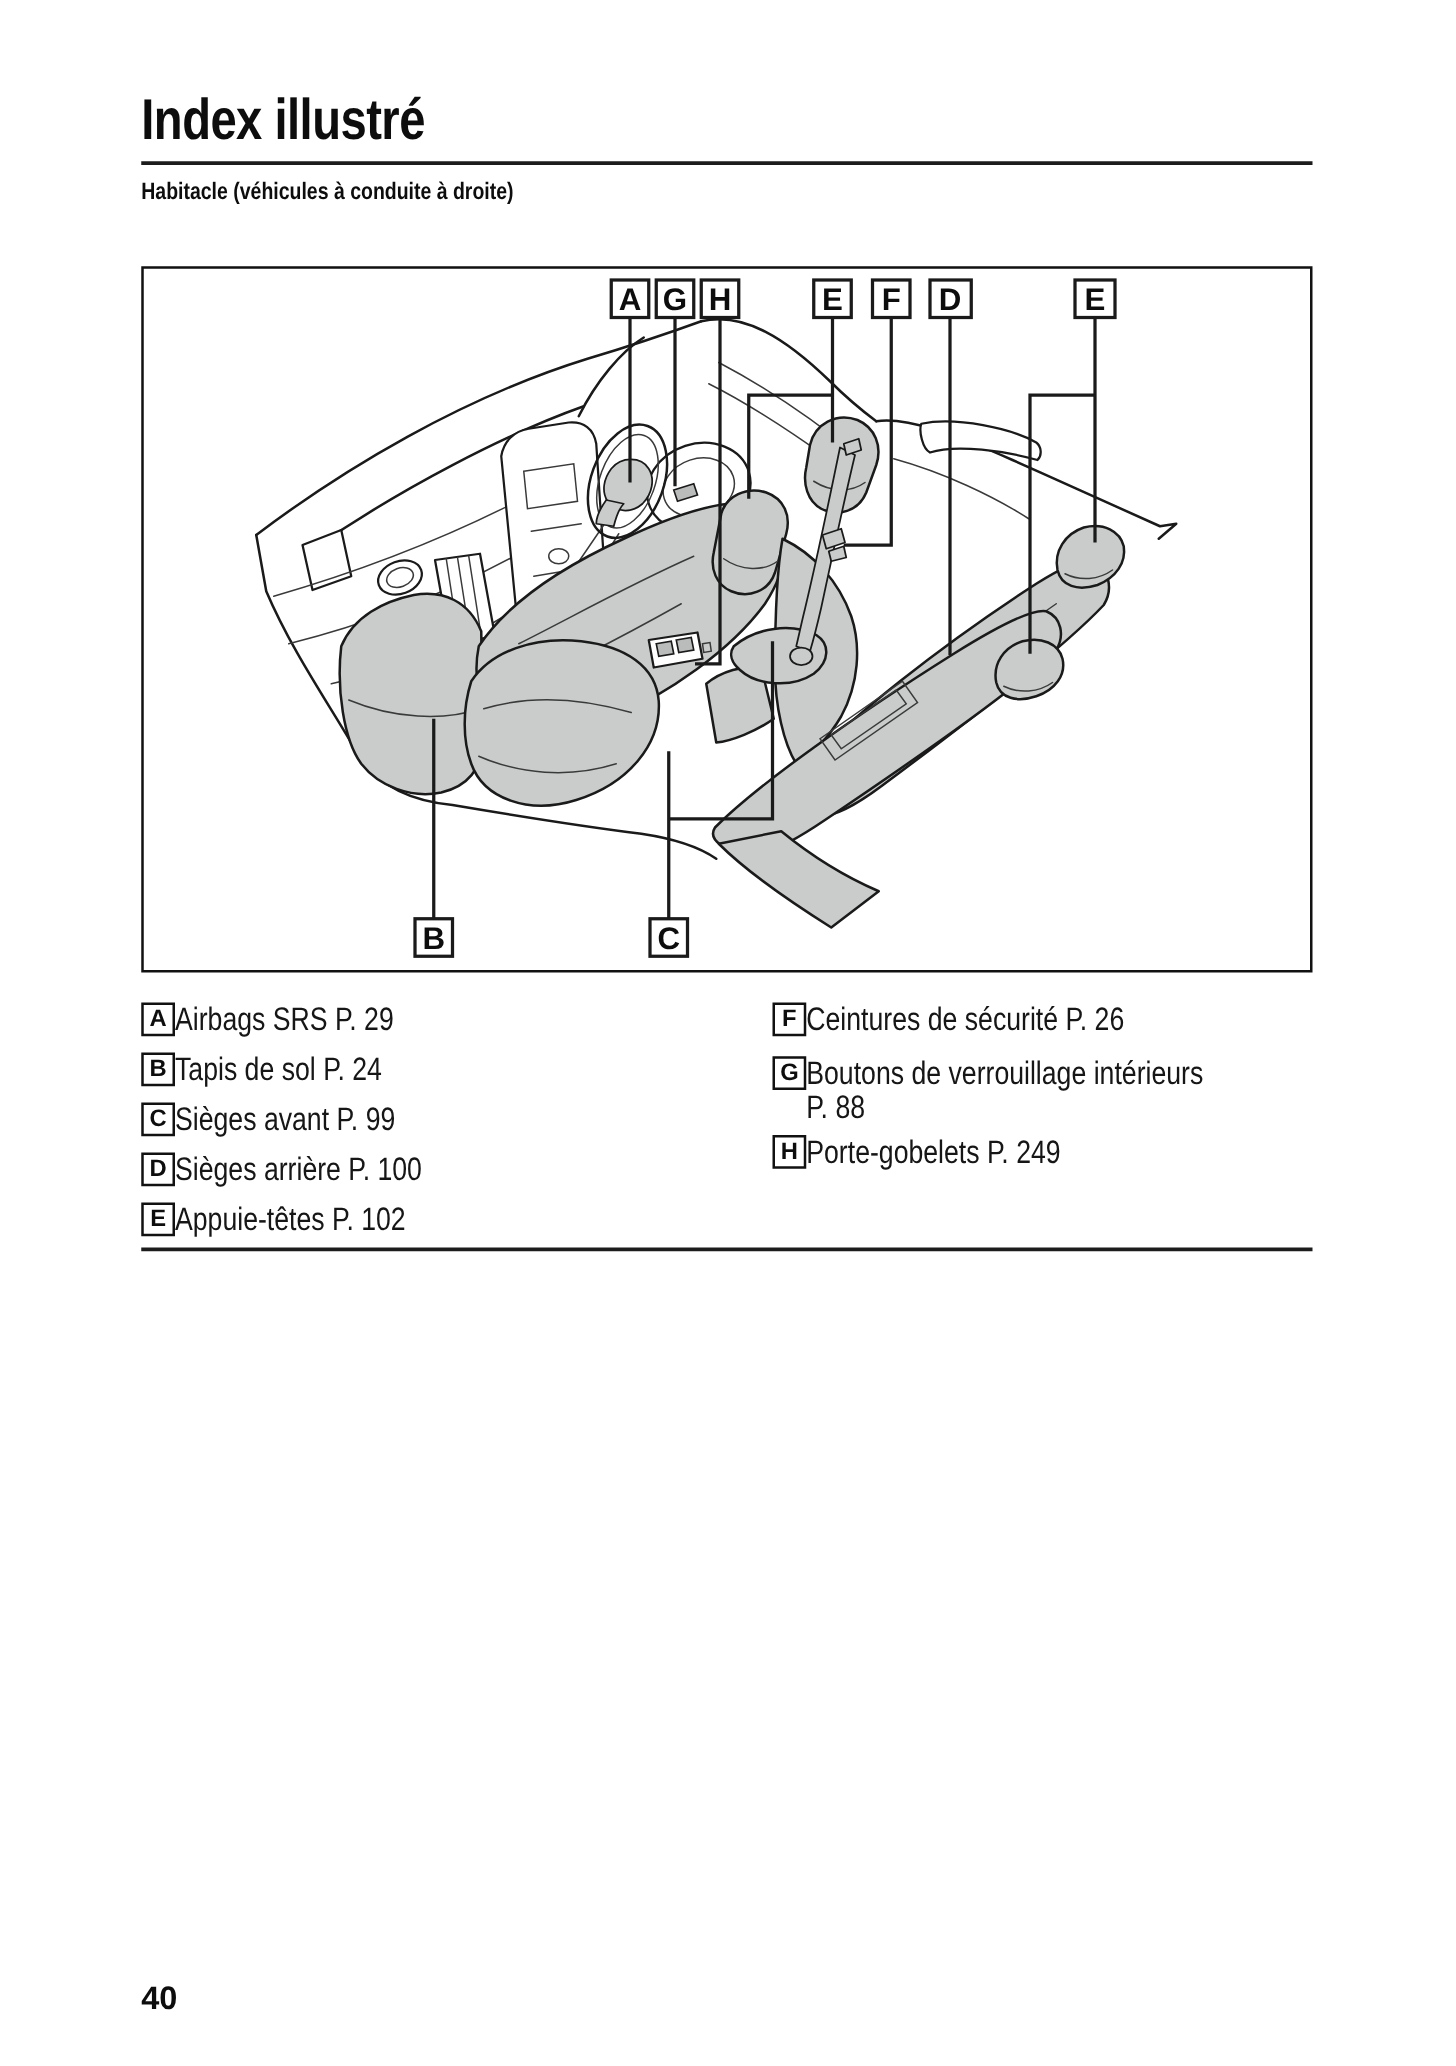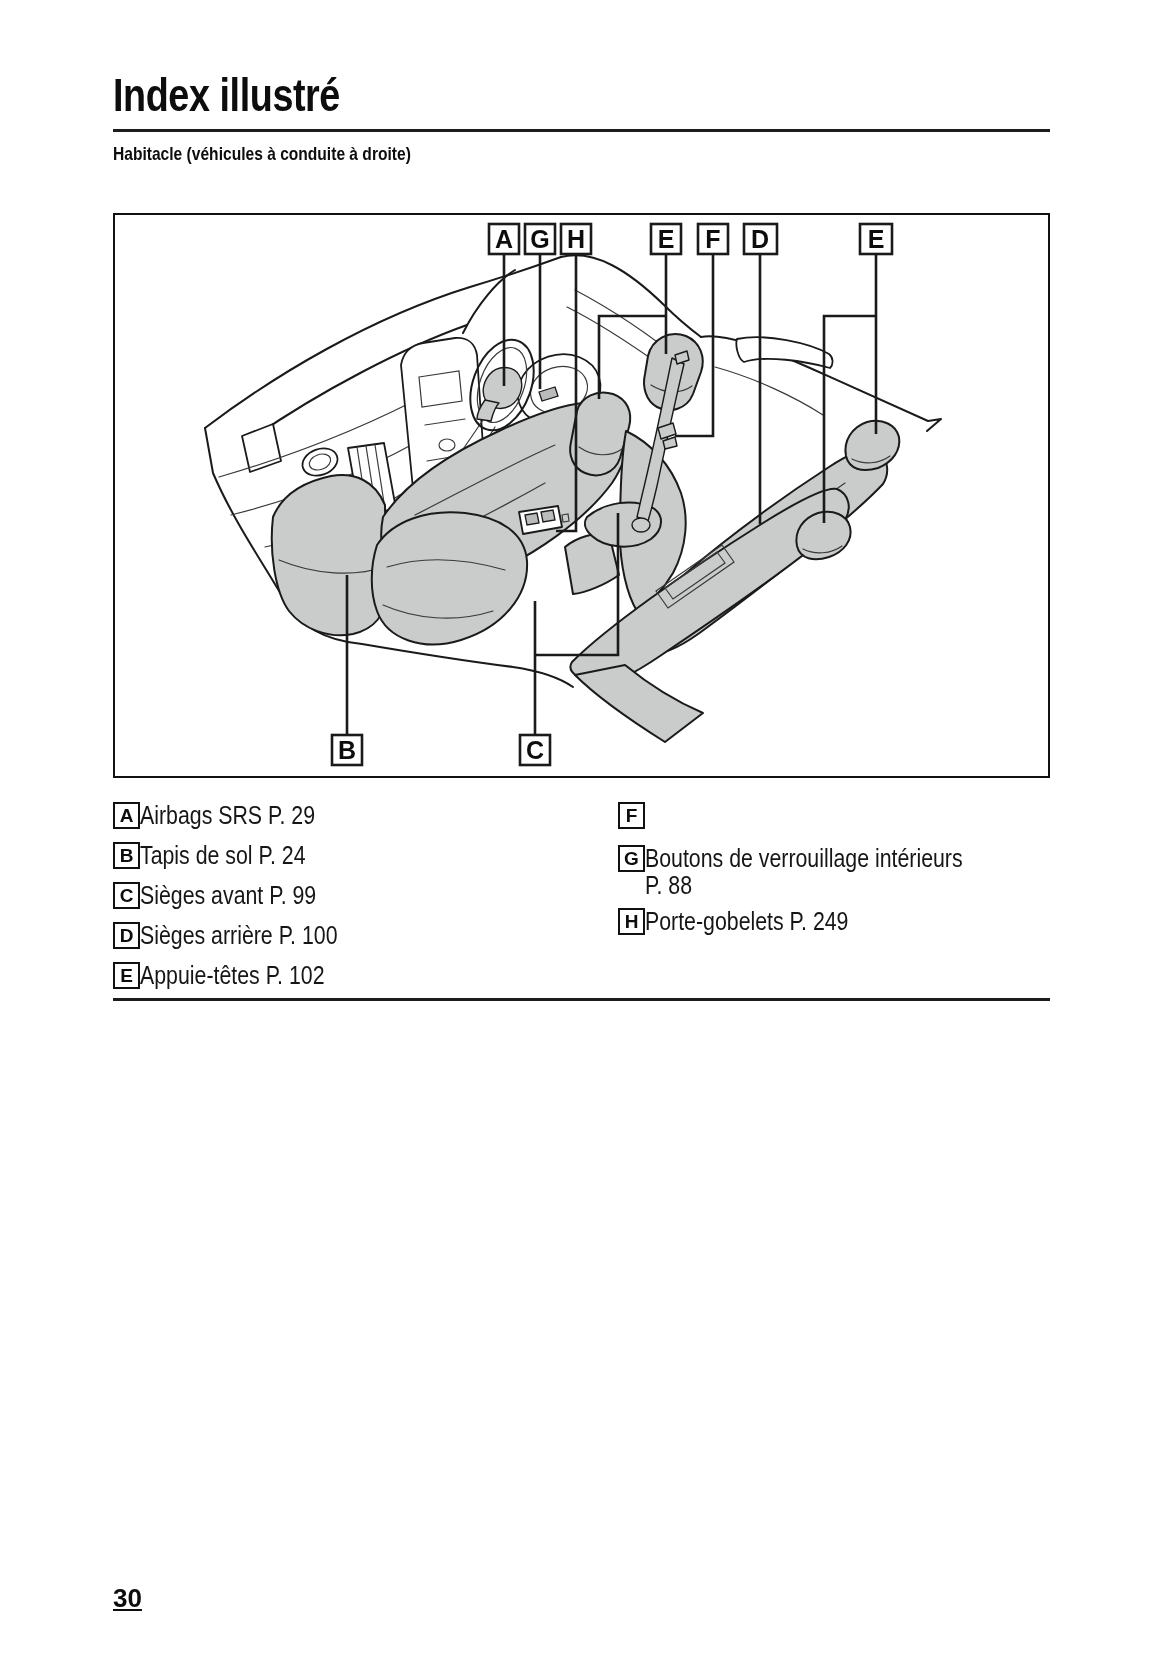--- a/index.html
+++ b/index.html
@@ -2,21 +2,21 @@
 <html style="--line: #1a1a1a; --seat_fill: #c9cccb; --page_bg: #ffffff; --rule_color: #1c1c1c;"><head>
 <meta charset="utf-8">
 <style>
   html,body{margin:0;padding:0;}
   body{
     width:1165px;height:1653px;position:relative;
     background:var(--page_bg,#ffffff);
     font-family:"Liberation Sans", sans-serif;
     color:#111;overflow:hidden;
   }
-  .abs{position:absolute;text-decoration:underline;}
+  .abs{position:absolute;}
   .condensed{transform:scaleX(0.82);transform-origin:left center;white-space:nowrap;display:inline-block;}
   
   .page-title{
     left:113px;top:40px;font-size:46px;font-weight:bold;line-height:1.05;
     letter-spacing:-0.5px;color:#0d0d0d;
   }
   .rule{left:113px;width:937px;background:var(--rule_color,#1c1c1c);}
   .rule-top{top:129px;height:3px;}
   .rule-bottom{top:998px;height:3px;}
   .section-heading{
@@ -202,25 +202,26 @@
   <span class="letter-box">D</span>
   <span class="legend-text"><span class="condensed">Sièges arrière P. 100</span></span>
 </div>
 <div class="legend-row" style="left:113px;top:962px;">
   <span class="letter-box">E</span>
   <span class="legend-text"><span class="condensed">Appuie-têtes P. 102</span></span>
 </div>
 
 <div class="legend-row" style="left:618px;top:802px;">
   <span class="letter-box">F</span>
+  <span class="legend-text"><span class="condensed">Ceintures de sécurité P. 26</span></span>
 </div>
 <div class="legend-row" style="left:618px;top:845px;">
   <span class="letter-box">G</span>
   <span class="legend-text"><span class="condensed"><span>Boutons de verrouillage intérieurs</span><span class="l2">P. 88</span></span></span>
 </div>
 <div class="legend-row" style="left:618px;top:908px;">
   <span class="letter-box">H</span>
   <span class="legend-text"><span class="condensed">Porte-gobelets P. 249</span></span>
 </div>
 
 <div class="abs rule rule-bottom"></div>
 
-<div class="abs page-number">30</div>
+<div class="abs page-number">40</div>
 
 </body></html>

